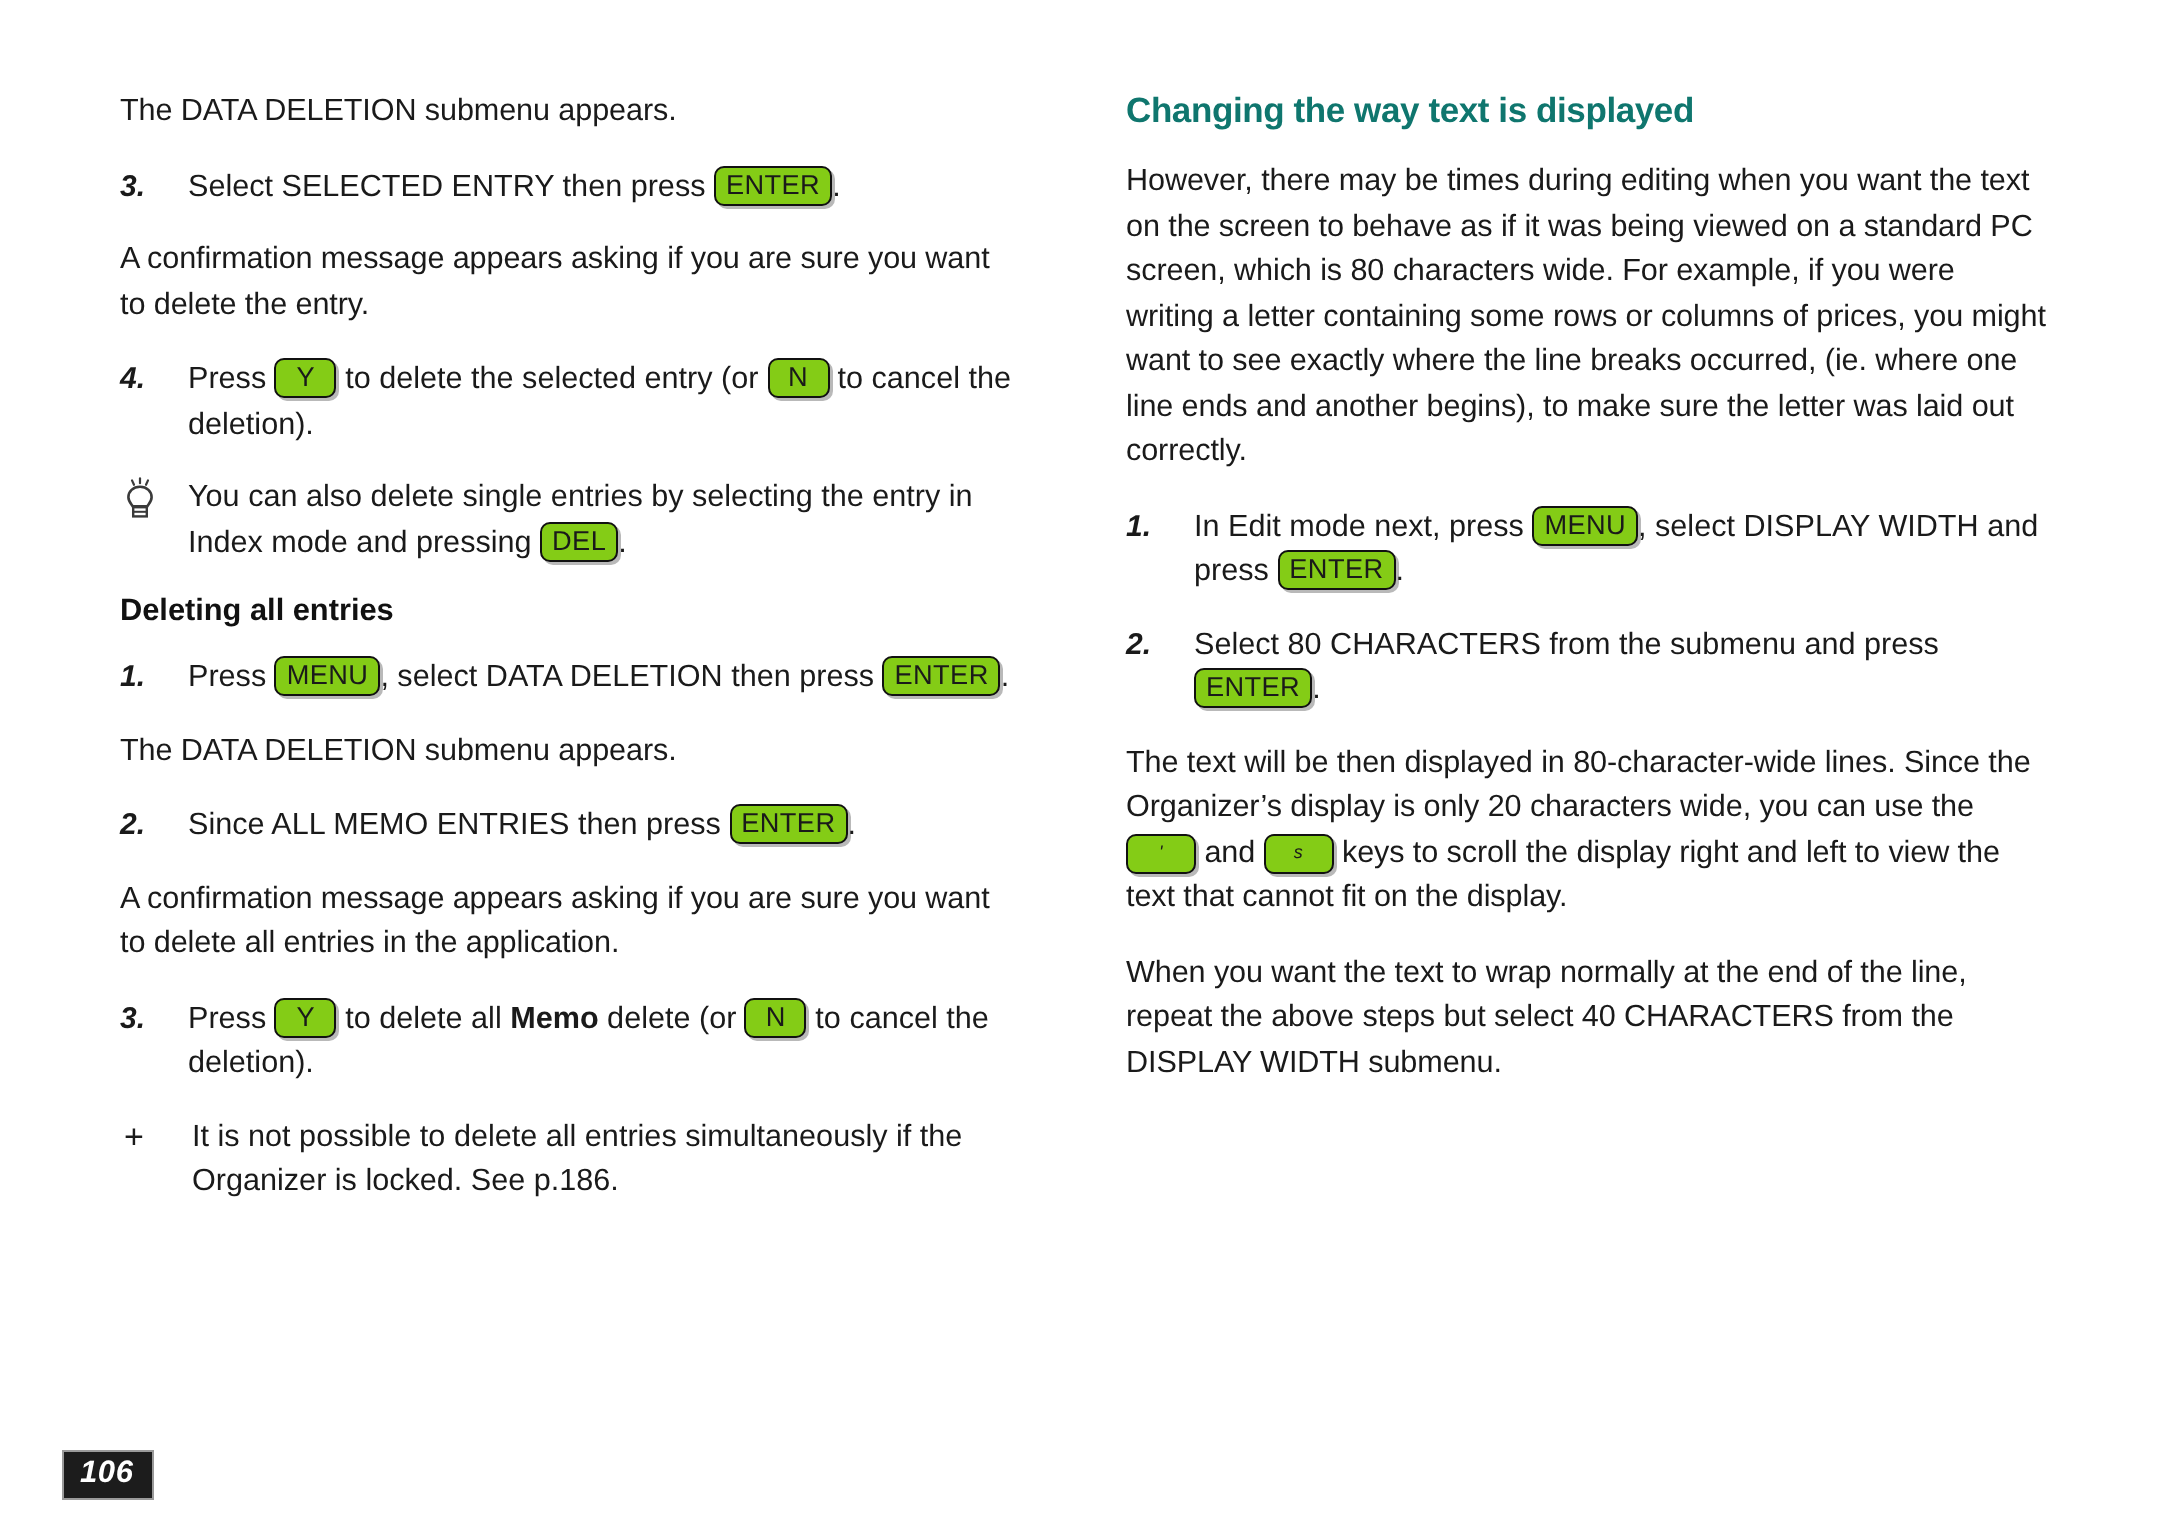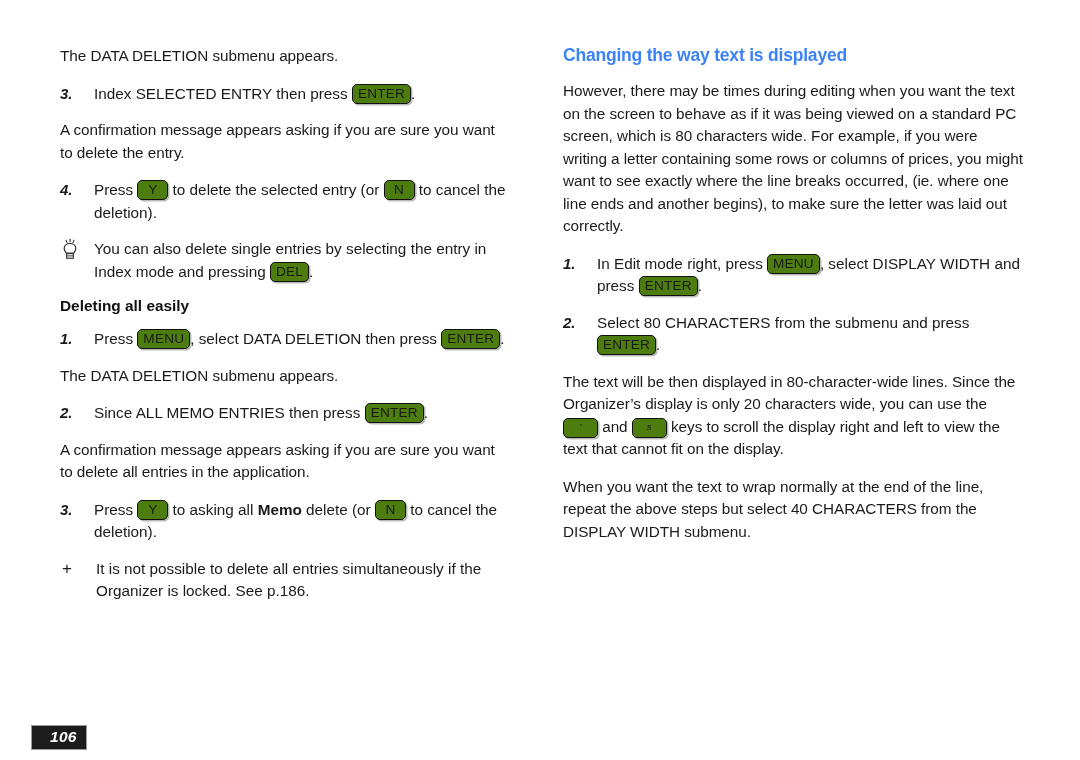--- a/index.html
+++ b/index.html
@@ -35,21 +35,21 @@
   .para {
     font-size: 15.3px;
     line-height: 22.5px;
     margin: 0 0 15px 0;
     letter-spacing: -0.05px;
   }
 
   .sec-head {
     font-size: 17.5px;
     font-weight: bold;
-    color: #3b82f6;
+    color: #0f766e;
     margin: 0 0 14px 0;
     letter-spacing: -0.2px;
   }
   .sub-head {
     font-size: 15.4px;
     font-weight: bold;
     color: #111;
     margin: 0 0 13px 0;
   }
 
@@ -87,21 +87,21 @@
     display: inline-block;
     border: 1.4px solid #111;
     border-radius: 5px;
     padding: 0px 5px 1px 5px;
     font-size: 13.6px;
     line-height: 17px;
     font-family: "Liberation Sans", sans-serif;
     letter-spacing: 0.2px;
     vertical-align: 1px;
     box-shadow: 1.5px 1.5px 0 #b9b9b9;
-    background: #4d7c0f;
+    background: #84cc16;
     white-space: nowrap;
   }
   .key.narrow {
     padding: 0px 8px 1px 8px;
     min-width: 13px;
     text-align: center;
   }
   .key.glyph {
     padding: 0px 9px 1px 9px;
     font-size: 9px;
@@ -127,37 +127,37 @@
   .page-badge {
     position: absolute;
     left: 31px;
     top: 725px;
     background: #1c1c1c;
     color: #ffffff;
     font-style: italic;
     font-weight: bold;
     font-size: 15.5px;
     line-height: 20px;
-    padding: 1px 9px 2px 18px;
+    padding: 1px 9px 2px 8px;
     letter-spacing: 0.3px;
     border: 1px solid #9a9a9a;
   }
 </style>
 </head>
 <body>
 
 <div class="page">
 
   <div class="col col-left">
 
     <p class="para">The DATA DELETION submenu appears.</p>
 
     <div class="step">
       <span class="marker">3.</span>
-      <span class="body"><span>Index SELECTED ENTRY then press </span><span class="key">ENTER</span><span>.</span></span>
+      <span class="body"><span>Select SELECTED ENTRY then press </span><span class="key">ENTER</span><span>.</span></span>
     </div>
 
     <p class="para">A confirmation message appears asking if you are sure you want to delete the entry.</p>
 
     <div class="step">
       <span class="marker">4.</span>
       <span class="body"><span>Press </span><span class="key narrow">Y</span><span> to delete the selected entry (or </span><span class="key narrow">N</span><span> to cancel the deletion).</span></span>
     </div>
 
     <div class="step">
@@ -171,59 +171,59 @@
             </g>
             <path d="M10 5.4 C6.5 5.4 4.2 7.8 4.2 10.6 C4.2 12.6 5.5 13.9 6.3 15.1 L13.7 15.1 C14.5 13.9 15.8 12.6 15.8 10.6 C15.8 7.8 13.5 5.4 10 5.4 Z" fill="none" stroke="#3a3a3a" stroke-width="1.3"></path>
             <rect x="6.6" y="15.6" width="6.8" height="4.6" fill="none" stroke="#3a3a3a" stroke-width="1.2"></rect>
             <line x1="6.6" y1="17.9" x2="13.4" y2="17.9" stroke="#3a3a3a" stroke-width="1"></line>
           </svg>
         </span>
       </span>
       <span class="body"><span>You can also delete single entries by selecting the entry in Index mode and pressing </span><span class="key">DEL</span><span>.</span></span>
     </div>
 
-    <h3 class="sub-head">Deleting all easily</h3>
+    <h3 class="sub-head">Deleting all entries</h3>
 
     <div class="step">
       <span class="marker">1.</span>
       <span class="body"><span>Press </span><span class="key">MENU</span><span>, select DATA DELETION then press </span><span class="key">ENTER</span><span>.</span></span>
     </div>
 
     <p class="para">The DATA DELETION submenu appears.</p>
 
     <div class="step">
       <span class="marker">2.</span>
       <span class="body"><span>Since ALL MEMO ENTRIES then press </span><span class="key">ENTER</span><span>.</span></span>
     </div>
 
     <p class="para">A confirmation message appears asking if you are sure you want to delete all entries in the application.</p>
 
     <div class="step">
       <span class="marker">3.</span>
-      <span class="body"><span>Press </span><span class="key narrow">Y</span><span> to asking all </span><b class="em">Memo</b><span> delete (or </span><span class="key narrow">N</span><span> to cancel the deletion).</span></span>
+      <span class="body"><span>Press </span><span class="key narrow">Y</span><span> to delete all </span><b class="em">Memo</b><span> delete (or </span><span class="key narrow">N</span><span> to cancel the deletion).</span></span>
     </div>
 
     <div class="step">
       <span class="marker sym">+</span>
       <span class="body">It is not possible to delete all entries simultaneously if the Organizer is locked. See p.186.</span>
     </div>
 
   </div>
 
   <div class="col col-right">
 
     <h2 class="sec-head">Changing the way text is displayed</h2>
 
 
     <p class="para">However, there may be times during editing when you want the text on the screen to behave as if it was being viewed on a standard PC screen, which is 80 characters wide. For example, if you were writing a letter containing some rows or columns of prices, you might want to see exactly where the line breaks occurred, (ie. where one line ends and another begins), to make sure the letter was laid out correctly.</p>
 
 
     <div class="step">
       <span class="marker">1.</span>
-      <span class="body"><span>In Edit mode right, press </span><span class="key">MENU</span><span>, select DISPLAY WIDTH and press </span><span class="key">ENTER</span><span>.</span></span>
+      <span class="body"><span>In Edit mode next, press </span><span class="key">MENU</span><span>, select DISPLAY WIDTH and press </span><span class="key">ENTER</span><span>.</span></span>
     </div>
 
 
     <div class="step">
       <span class="marker">2.</span>
       <span class="body"><span>Select 80 CHARACTERS from the submenu and press </span><span class="key">ENTER</span><span>.</span></span>
     </div>
 
     <p class="para"><span>The text will be then displayed in 80-character-wide lines. Since the Organizer’s display is only 20 characters wide, you can use the </span><span class="key glyph">'</span><span> and </span><span class="key glyph">s</span><span> keys to scroll the display right and left to view the text that cannot fit on the display.</span></p>
 

